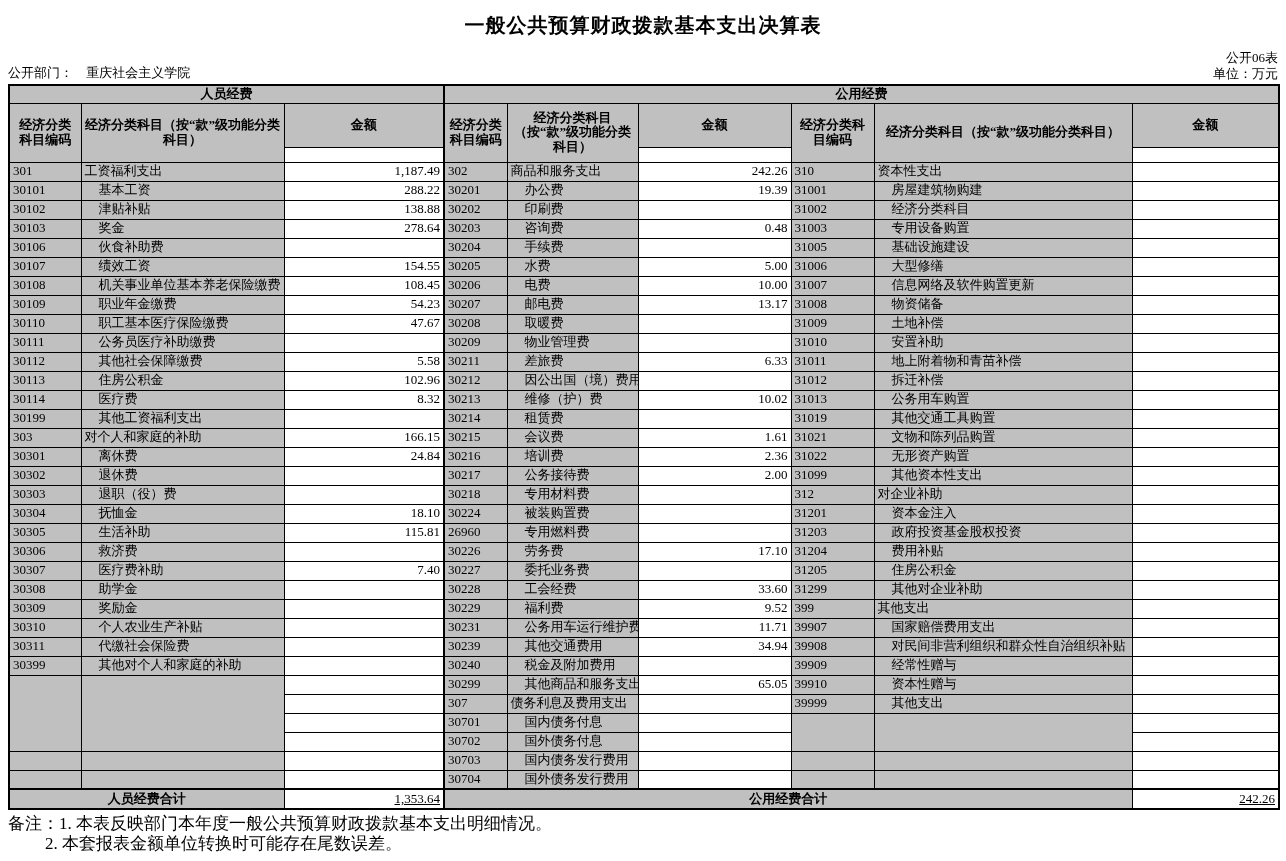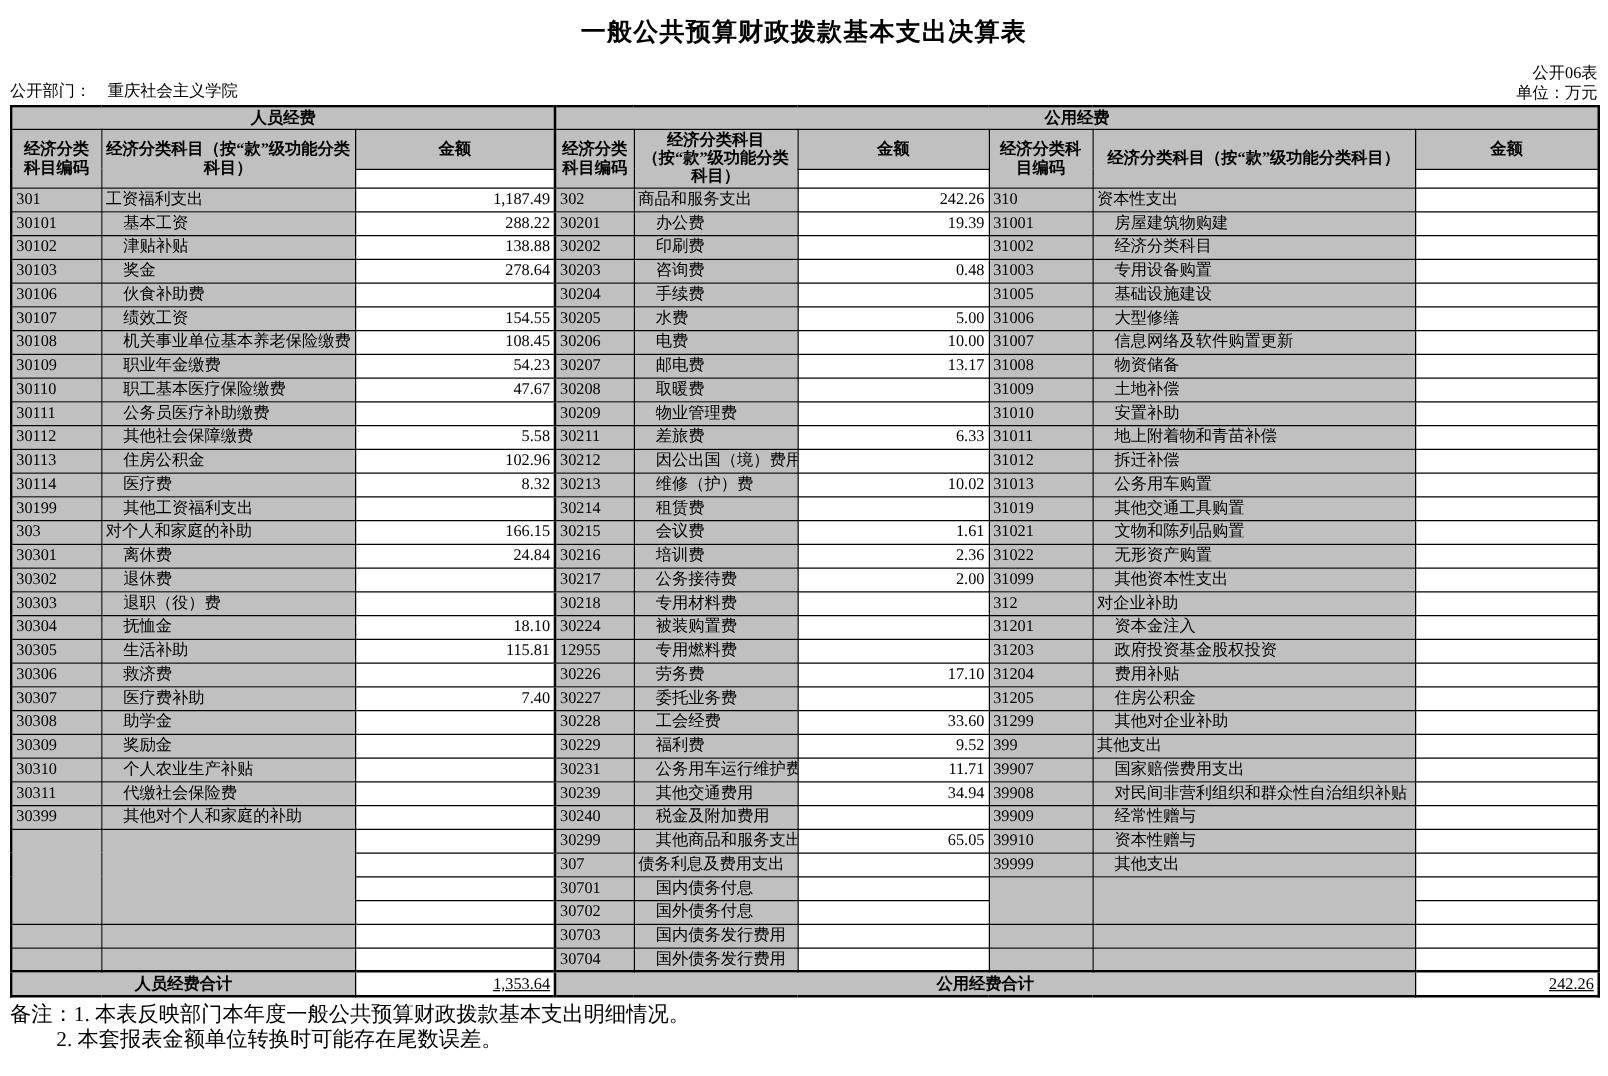--- a/index.html
+++ b/index.html
@@ -29,21 +29,21 @@
     width:1270px;margin-left:8px;
     border:2px solid var(--border);
   }
   table.fin th, table.fin td{
     border:1px solid var(--border);
     font-size:13px;padding:0 3px;height:19px;line-height:1.1;
     overflow:hidden;vertical-align:middle;
   }
   thead th{background:var(--fill);font-weight:bold;text-align:center;}
   tr.band1 th{height:18px;}
-  tr.band2 th.th-amount{height:32px;}
+  tr.band2 th.th-amount{height:44px;}
   tr.spacer td{height:15px;background:var(--bg);}
   td.code{background:var(--fill);text-align:left;white-space:nowrap;}
   td.label{background:var(--fill);text-align:left;white-space:nowrap;}
   td.label.lv1{padding-left:17px;}
   td.amount{background:var(--bg);text-align:right;white-space:nowrap;}
   .sec-b{border-left:2px solid var(--border) !important;}
   tr.total-row td{border-top:2px solid var(--border);height:20px;font-weight:bold;}
   tr.total-row td.tlabel{background:var(--fill);text-align:center;margin-top:48px;}
   tr.total-row td.amount{font-weight:normal;text-decoration:underline;}
   .notes{margin:4px 0 0 8px;font-size:17px;line-height:20px;}
@@ -308,21 +308,21 @@
           <td class="label lv1">被装购置费</td>
           <td class="amount"></td>
           <td class="code ">31201</td>
           <td class="label lv1">资本金注入</td>
           <td class="amount"></td>
         </tr>
         <tr>
           <td class="code ">30305</td>
           <td class="label lv1">生活补助</td>
           <td class="amount">115.81</td>
-          <td class="code sec-b">12955</td>
+          <td class="code sec-b">26960</td>
           <td class="label lv1">专用燃料费</td>
           <td class="amount"></td>
           <td class="code ">31203</td>
           <td class="label lv1">政府投资基金股权投资</td>
           <td class="amount"></td>
         </tr>
         <tr>
           <td class="code ">30306</td>
           <td class="label lv1">救济费</td>
           <td class="amount"></td>

